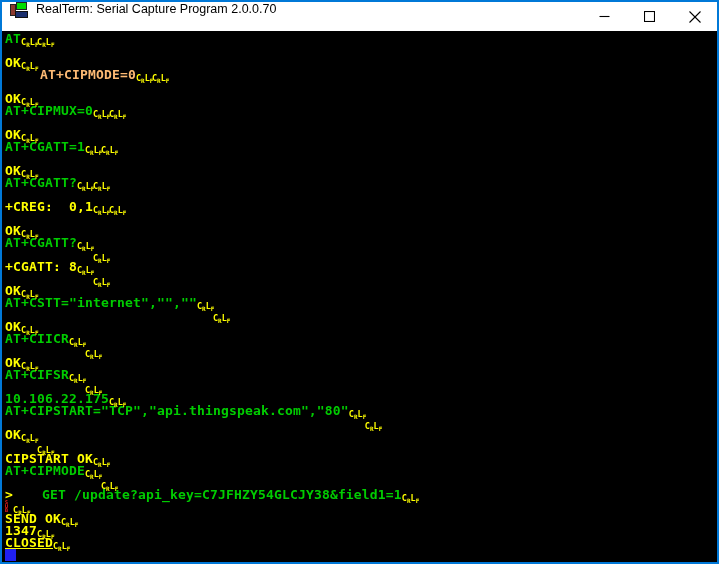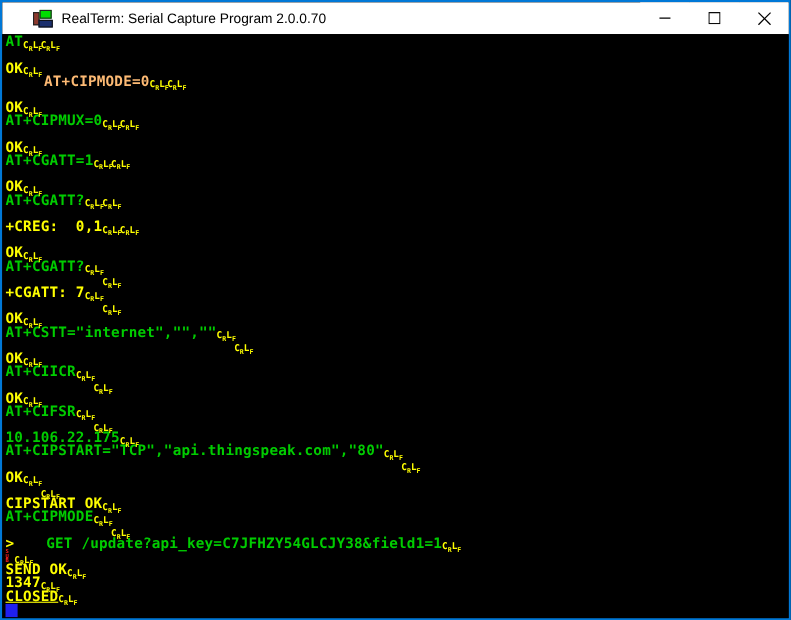--- a/index.html
+++ b/index.html
@@ -4,22 +4,22 @@
 <style>
   * { box-sizing: border-box; }
   html,body { margin:0; padding:0; background:#444; }
   .window {
     position:relative; width:719px; height:564px;
     border:2px solid #0078D7; background:#000;
     display:flex; flex-direction:column; overflow:hidden;
   }
   .titlebar {
     height:29px; background:#FFFFFF; flex:0 0 29px;
-    display:flex; align-items:center;
-    font-family:"Liberation Sans", sans-serif; font-size:12.5px; color:#000;padding-left:20px;
+    display:flex; align-items:flex-start;
+    font-family:"Liberation Sans", sans-serif; font-size:12.5px; color:#000;
   }
   .app-icon { position:relative; width:18px; height:16px; margin:0 8px 0 8px; flex:0 0 18px; }
   .app-icon .screen { position:absolute; right:1px; top:0; width:11px; height:8px; background:#00DD00; border:1px solid #222; }
   .app-icon .tower  { position:absolute; left:0; top:2px; width:6px; height:12px; background:#8B3A2E; border:1px solid #222; }
   .app-icon .base   { position:absolute; right:0; bottom:0; width:13px; height:7px; background:#1B2F6E; border:1px solid #111; }
   .title-text { flex:1 1 auto; white-space:nowrap; overflow:hidden; }
   .win-controls { display:flex; height:29px; flex:0 0 auto; }
   .win-btn { width:45px; height:29px; display:flex; align-items:center; justify-content:center; background:#FFFFFF; }
   .terminal {
     flex:1 1 auto; background:#000; padding:2px 0 0 3px; overflow:hidden;
@@ -78,21 +78,21 @@
       <div class="row"><span style="color: rgb(0, 204, 0);">AT+CGATT=1</span><span class="crlf" style="color: rgb(255, 255, 0);"><span class="b">C</span><span class="s">R</span><span class="b">L</span><span class="s">F</span></span><span class="crlf" style="color: rgb(255, 255, 0);"><span class="b">C</span><span class="s">R</span><span class="b">L</span><span class="s">F</span></span></div>
       <div class="row"></div>
       <div class="row"><span style="color: rgb(255, 255, 0);">OK</span><span class="crlf" style="color: rgb(255, 255, 0);"><span class="b">C</span><span class="s">R</span><span class="b">L</span><span class="s">F</span></span></div>
       <div class="row"><span style="color: rgb(0, 204, 0);">AT+CGATT?</span><span class="crlf" style="color: rgb(255, 255, 0);"><span class="b">C</span><span class="s">R</span><span class="b">L</span><span class="s">F</span></span><span class="crlf" style="color: rgb(255, 255, 0);"><span class="b">C</span><span class="s">R</span><span class="b">L</span><span class="s">F</span></span></div>
       <div class="row"></div>
       <div class="row"><span style="color: rgb(255, 255, 0);">+CREG:  0,1</span><span class="crlf" style="color: rgb(255, 255, 0);"><span class="b">C</span><span class="s">R</span><span class="b">L</span><span class="s">F</span></span><span class="crlf" style="color: rgb(255, 255, 0);"><span class="b">C</span><span class="s">R</span><span class="b">L</span><span class="s">F</span></span></div>
       <div class="row"></div>
       <div class="row"><span style="color: rgb(255, 255, 0);">OK</span><span class="crlf" style="color: rgb(255, 255, 0);"><span class="b">C</span><span class="s">R</span><span class="b">L</span><span class="s">F</span></span></div>
       <div class="row"><span style="color: rgb(0, 204, 0);">AT+CGATT?</span><span class="crlf" style="color: rgb(255, 255, 0);"><span class="b">C</span><span class="s">R</span><span class="b">L</span><span class="s">F</span></span></div>
       <div class="row">           <span class="crlf" style="color: rgb(255, 255, 0);"><span class="b">C</span><span class="s">R</span><span class="b">L</span><span class="s">F</span></span></div>
-      <div class="row"><span style="color: rgb(255, 255, 0);">+CGATT: 7</span><span class="crlf" style="color: rgb(255, 255, 0);"><span class="b">C</span><span class="s">R</span><span class="b">L</span><span class="s">F</span></span></div>
+      <div class="row"><span style="color: rgb(255, 255, 0);">+CGATT: 8</span><span class="crlf" style="color: rgb(255, 255, 0);"><span class="b">C</span><span class="s">R</span><span class="b">L</span><span class="s">F</span></span></div>
       <div class="row">           <span class="crlf" style="color: rgb(255, 255, 0);"><span class="b">C</span><span class="s">R</span><span class="b">L</span><span class="s">F</span></span></div>
       <div class="row"><span style="color: rgb(255, 255, 0);">OK</span><span class="crlf" style="color: rgb(255, 255, 0);"><span class="b">C</span><span class="s">R</span><span class="b">L</span><span class="s">F</span></span></div>
       <div class="row"><span style="color: rgb(0, 204, 0);">AT+CSTT="internet","",""</span><span class="crlf" style="color: rgb(255, 255, 0);"><span class="b">C</span><span class="s">R</span><span class="b">L</span><span class="s">F</span></span></div>
       <div class="row">                          <span class="crlf" style="color: rgb(255, 255, 0);"><span class="b">C</span><span class="s">R</span><span class="b">L</span><span class="s">F</span></span></div>
       <div class="row"><span style="color: rgb(255, 255, 0);">OK</span><span class="crlf" style="color: rgb(255, 255, 0);"><span class="b">C</span><span class="s">R</span><span class="b">L</span><span class="s">F</span></span></div>
       <div class="row"><span style="color: rgb(0, 204, 0);">AT+CIICR</span><span class="crlf" style="color: rgb(255, 255, 0);"><span class="b">C</span><span class="s">R</span><span class="b">L</span><span class="s">F</span></span></div>
       <div class="row">          <span class="crlf" style="color: rgb(255, 255, 0);"><span class="b">C</span><span class="s">R</span><span class="b">L</span><span class="s">F</span></span></div>
       <div class="row"><span style="color: rgb(255, 255, 0);">OK</span><span class="crlf" style="color: rgb(255, 255, 0);"><span class="b">C</span><span class="s">R</span><span class="b">L</span><span class="s">F</span></span></div>
       <div class="row"><span style="color: rgb(0, 204, 0);">AT+CIFSR</span><span class="crlf" style="color: rgb(255, 255, 0);"><span class="b">C</span><span class="s">R</span><span class="b">L</span><span class="s">F</span></span></div>
       <div class="row">          <span class="crlf" style="color: rgb(255, 255, 0);"><span class="b">C</span><span class="s">R</span><span class="b">L</span><span class="s">F</span></span></div>

